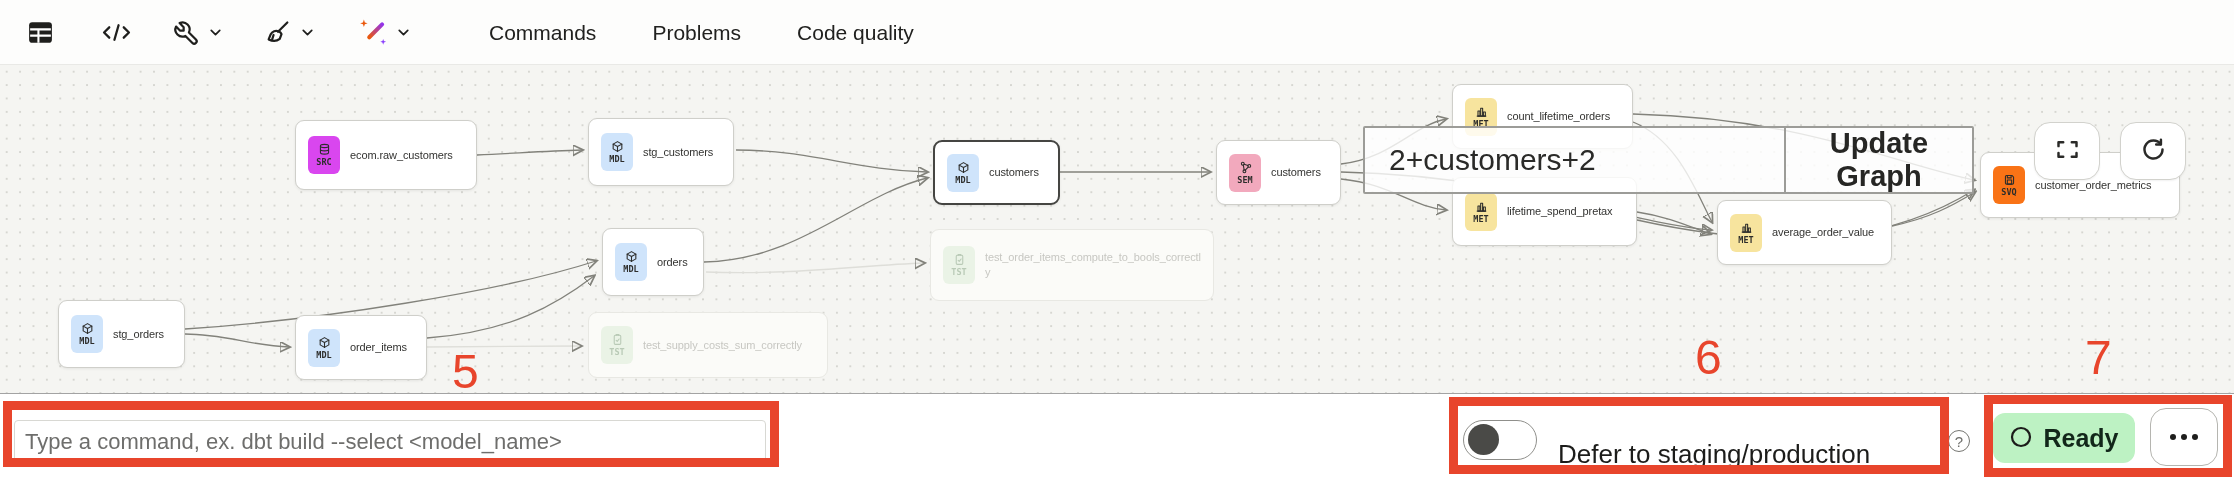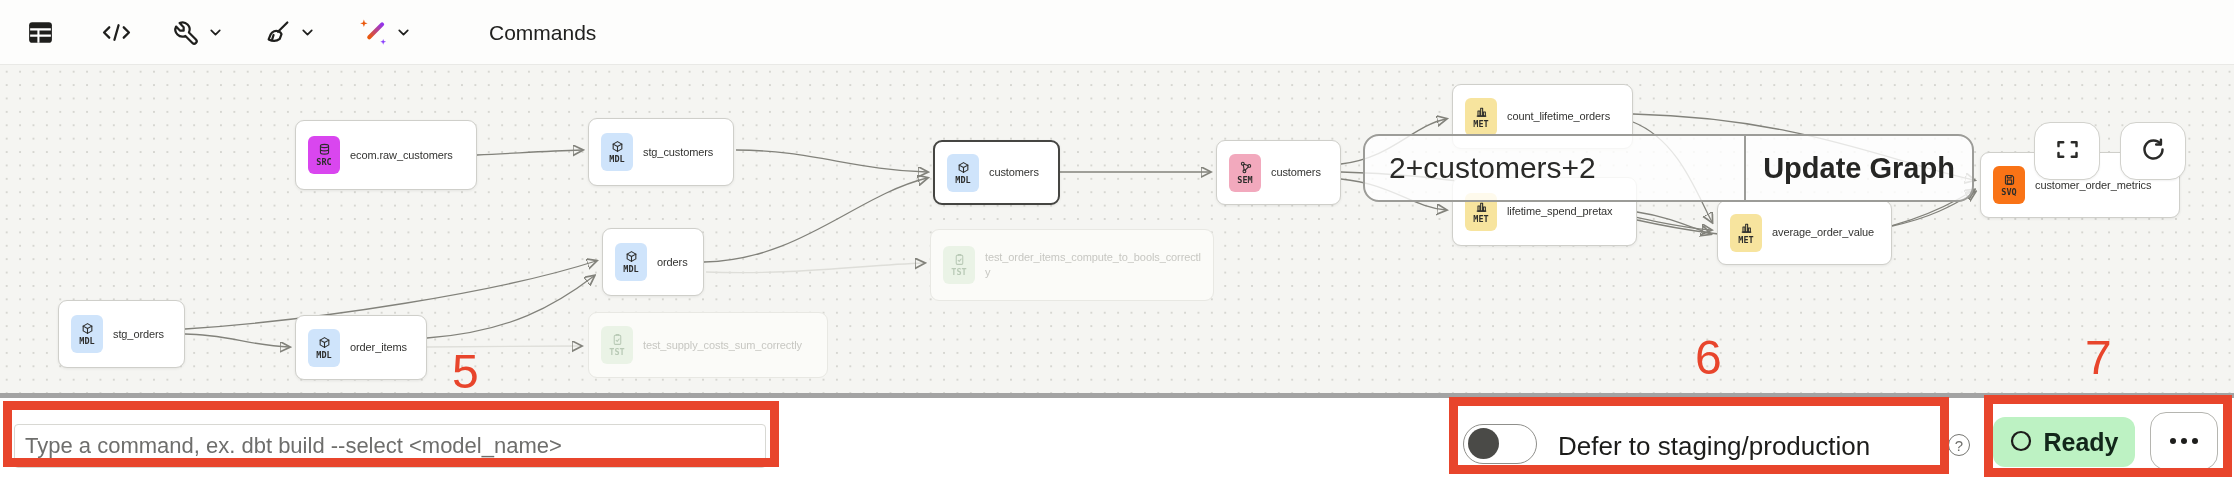--- a/index.html
+++ b/index.html
@@ -33,42 +33,42 @@
   .node.faded { background:#fbfbf8; border-color:#e8e8e3; box-shadow:none; z-index:2; }
   .node-label { font-size:11px; color:#333331; letter-spacing:-0.1px; line-height:1.35; word-break:break-all; }
   .node.faded .node-label { color:#c7c7c2; }
   .badge { width:32px; height:38px; border-radius:6px; flex:none; display:flex; flex-direction:column;
            align-items:center; justify-content:center; gap:1px; color:#2d2d2b; }
   .node.faded .badge { color:#b9cab6; background:#eaf3e6 !important; }
   .badge svg { width:13px; height:13px; }
   .badge-label { font:700 8.5px "DejaVu Sans Mono", monospace; color:currentColor; }
 
   
-  #selector { position:absolute; left:1363px; top:134px; width:611px; height:68px; z-index:6;
-      display:flex; background:rgba(255,255,255,0.8); border:2px solid #9c9c98; border-radius:16px; }
+  #selector { position:absolute; left:1363px; top:126px; width:611px; height:68px; z-index:6;
+      display:flex; background:rgba(255,255,255,0.8); border:2px solid #9c9c98; border-radius:2px; }
   #selector-input { flex:1; display:flex; align-items:center; padding-left:24px; font-size:30px;
       color:#2a2a28; white-space:nowrap; overflow:hidden; cursor:text; }
   #selector-divider { width:2px; background:#9c9c98; }
-  #update-graph-btn { width:226px; display:flex; align-items:center; justify-content:center;
+  #update-graph-btn { width:186px; display:flex; align-items:center; justify-content:center;
       font-size:29px; font-weight:600; color:#262624; background:none; border:none; cursor:pointer; font-family:inherit; }
   .graph-ctrl { position:absolute; top:122px; width:66px; height:58px; background:#fff; border:1.5px solid #d2d2cd;
       border-radius:16px; box-shadow:0 1px 2px rgba(0,0,0,0.06); display:flex; align-items:center;
       justify-content:center; z-index:6; cursor:pointer; color:#2a2a28; }
   #fullscreen-btn { left:2034px; } #refresh-btn { left:2120px; }
 
   
   #bottom-bar { position:absolute; left:0; top:393px; width:2234px; height:85px; background:#fff;
-      border-top:5px solid #a3a3a3; z-index:10; }
+      border-top:1px solid #a3a3a3; z-index:10; }
   #command-input { position:absolute; left:14px; top:26px; width:752px; height:44px; border:1px solid #d8d8d3;
       border-radius:4px; font-size:22px; padding-left:10px; color:#3c3c3a; font-family:inherit; }
   #command-input::placeholder { color:#6e6e6c; }
   #defer-toggle { position:absolute; left:1463px; top:26px; width:74px; height:40px; border-radius:20px;
       background:#fff; border:1.5px solid #8f8f8b; cursor:pointer; }
   #defer-knob { position:absolute; left:4px; top:3px; width:31px; height:31px; border-radius:50%; background:#4a4a47; }
-  #defer-label { position:absolute; left:1558px; top:33px; font-size:26px; font-weight:500; color:#1c1c1a; white-space:nowrap; }
+  #defer-label { position:absolute; left:1558px; top:45px; font-size:26px; font-weight:500; color:#1c1c1a; white-space:nowrap; }
   #help-icon { position:absolute; left:1948px; top:36px; width:22px; height:22px; border:1.5px solid #767672;
       border-radius:50%; color:#6f6f6c; font-size:15px; display:flex; align-items:center; justify-content:center; cursor:pointer; }
   #ready-btn { position:absolute; left:1993px; top:19px; width:142px; height:50px; border-radius:12px; border:none;
       background:#bdf2c3; display:flex; align-items:center; justify-content:center; gap:10px; cursor:pointer; }
   #ready-label { font-size:25px; font-weight:600; color:#12271a; font-family:inherit; }
   #more-btn { position:absolute; left:2150px; top:14px; width:68px; height:58px; border-radius:16px; background:#fff;
       border:1.5px solid #b5b5b0; display:flex; align-items:center; justify-content:center; gap:5px; cursor:pointer; }
   .dot { width:6px; height:6px; border-radius:50%; background:#1e1e1c; }
 
   
@@ -332,20 +332,22 @@
         </svg>
       </span>
       <span>
         <svg width="17" height="17" viewBox="0 0 24 24" fill="none" stroke="#1f1f1d" stroke-width="2.4" stroke-linecap="round" stroke-linejoin="round">
             <path d="M6 9l6 6 6-6"></path>
           </svg>
       </span>
     </button>
     <div id="tabs">
         <button class="tab">Commands</button>
+        <button class="tab">Problems</button>
+        <button class="tab">Code quality</button>
       </div>
   </div>
 
   <div id="bottom-bar">
     <input id="command-input" type="text" placeholder="Type a command, ex. dbt build --select &lt;model_name&gt;" style="">
     <div id="defer-toggle">
       <div id="defer-knob"></div>
     </div>
     <div id="defer-label">Defer to staging/production</div>
     <div id="help-icon">?</div>

